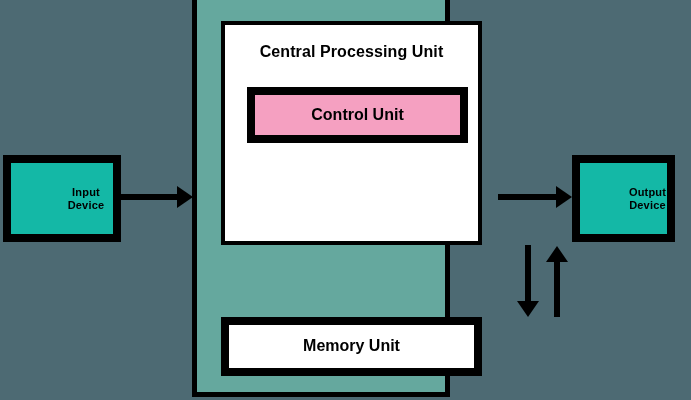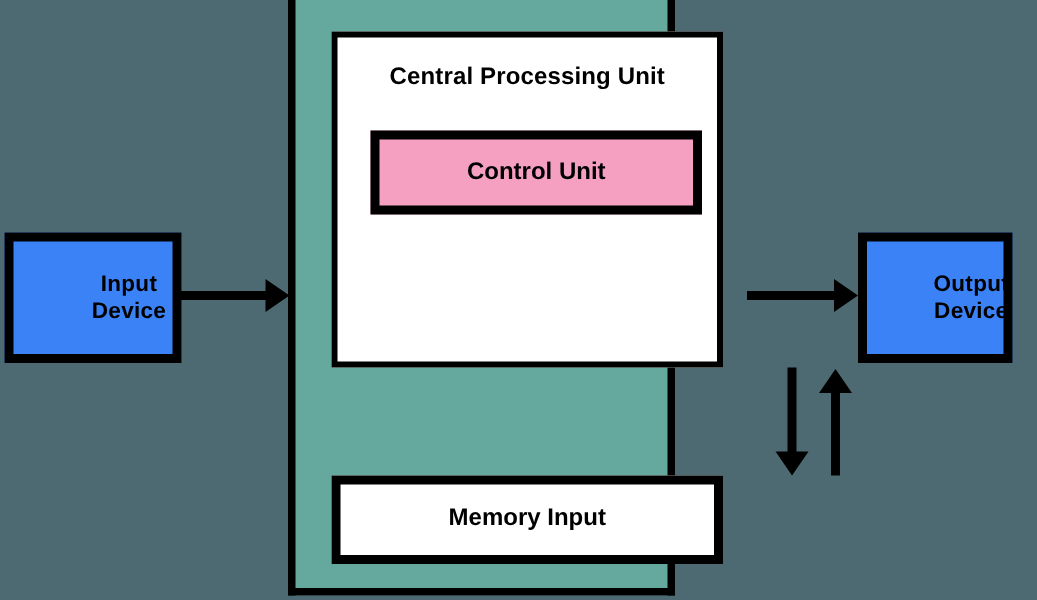--- a/index.html
+++ b/index.html
@@ -17,34 +17,34 @@
   #diagram {
     position: relative;
     width: 691px;
     height: 400px;
   }
 
   
   .box {
     position: absolute;
     box-sizing: border-box;
-    border: 6px solid #000000;
+    border: 8px solid #000000;
     display: flex;
     align-items: center;
     justify-content: center;
     text-align: center;
     color: #000000;
     font-weight: bold;
     line-height: 1.18;
   }
 
   
   .device {
-    background: #3b82f6;
-    font-size: 15px;
+    background: #14b8a6;
+    font-size: 11px;
     letter-spacing: 0.2px;
     padding-left: 48px;
   }
   #input-device  { left: 3px;   top: 155px; width: 118px; height: 87px; }
   #output-device { left: 572px; top: 155px; width: 103px; height: 87px; }
 
   
   #system-container {
     position: absolute;
     box-sizing: border-box;
@@ -180,21 +180,21 @@
       <div class="arrow-shaft-v"></div>
       <div class="arrow-head down"></div>
     </div>
 
     <div id="arrow-memory-to-cpu">
       <div class="arrow-shaft-v"></div>
       <div class="arrow-head up"></div>
     </div>
 
     <div class="box" id="memory-unit">
-      <span>Memory Input</span>
+      <span>Memory Unit</span>
     </div>
 
   </div>
 
   <div id="arrow-system-to-output">
     <div class="arrow-shaft-h"></div>
     <div class="arrow-head right"></div>
   </div>
 
   <div class="box device" id="output-device">

